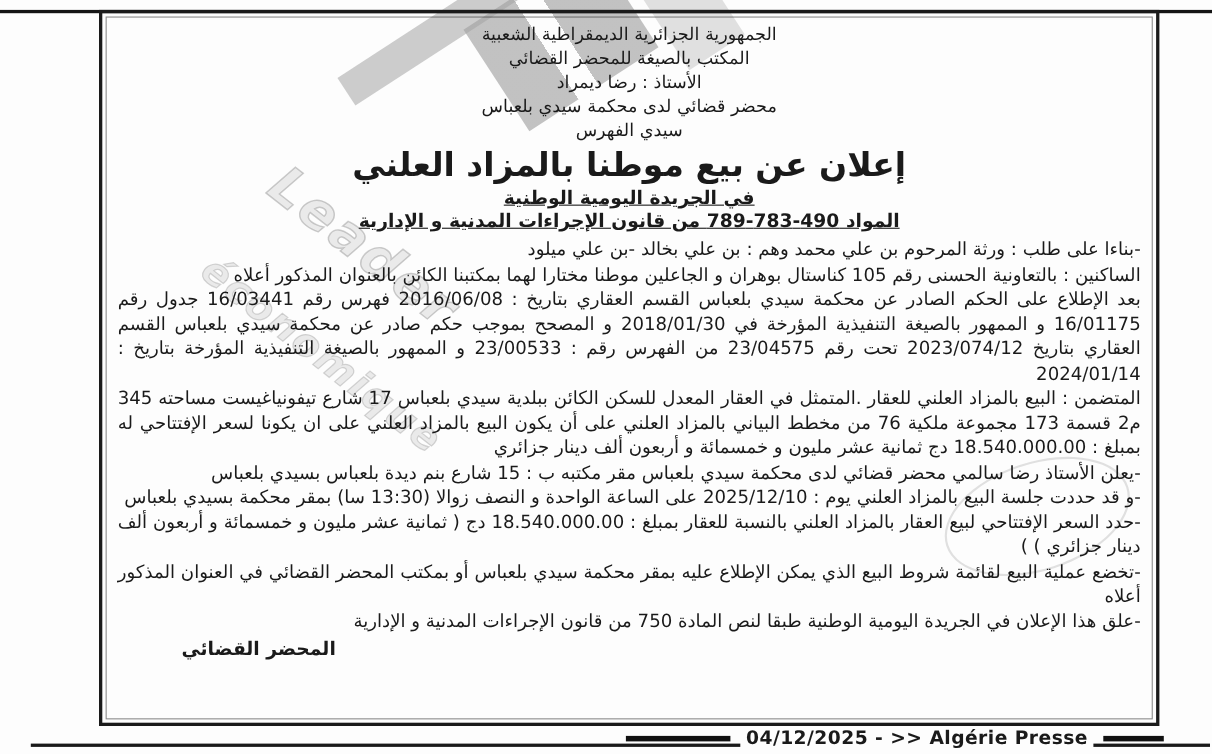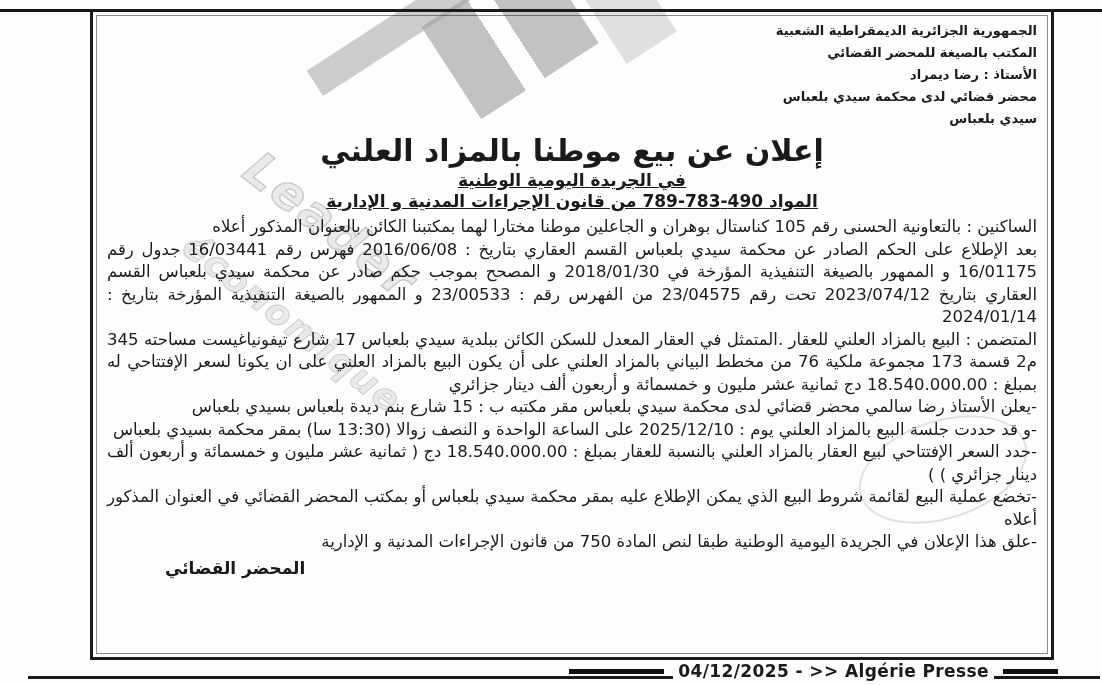--- a/index.html
+++ b/index.html
@@ -8,21 +8,21 @@
     background:#fdfdfd;color:#1a1a1a;
     font-family:"DejaVu Sans",sans-serif;
   }
   
   .top-rule{position:absolute;top:9px;left:0;width:1102px;height:3px;background:#151515;z-index:2;}
   .frame{
     position:absolute;left:90px;top:9px;width:964px;height:651px;box-sizing:border-box;
     border:3px solid #1a1a1a;outline:1px solid rgba(45,45,45,.55);outline-offset:-7px;z-index:2;
   }
   .content{position:absolute;inset:0;padding:8px 14px 0;direction:rtl;}
-  .hline{font-size:13px;font-weight:bold;line-height:22px;}
+  .hline{font-size:16px;font-weight:normal;line-height:22px;text-align:center;}
   .title{font-size:30px;font-weight:bold;line-height:38px;text-align:center;margin-top:2px;}
   .sub{font-size:17px;font-weight:bold;line-height:21px;text-align:center;text-decoration:underline;}
   .body-block{margin-top:4px;}
   .body-block p{margin:0;font-size:16.5px;line-height:22.5px;text-align:justify;text-align-last:right;}
   .signature{font-size:17px;font-weight:bold;margin-top:4px;text-align:left;padding-left:58px;}
   
   .footer{position:absolute;top:649px;right:44px;display:flex;align-items:center;gap:9px;z-index:3;direction:ltr;margin-top:12px;}
   .bar{height:5px;background:#111;}
   .bar-left{width:95px;}
   .bar-right{width:55px;}
@@ -56,29 +56,30 @@
 <div class="top-rule"></div>
 
 <div class="frame">
   <div class="content" dir="rtl">
 
     <div class="header-block">
       <div class="hline">الجمهورية الجزائرية الديمقراطية الشعبية</div>
       <div class="hline">المكتب بالصيغة للمحضر القضائي</div>
       <div class="hline">الأستاذ : رضا ديمراد</div>
       <div class="hline">محضر قضائي لدى محكمة سيدي بلعباس</div>
-      <div class="hline">سيدي بلعباس</div>
+      <div class="hline">سيدي الفهرس</div>
     </div>
 
     <div class="title">إعلان عن بيع موطنا بالمزاد العلني</div>
 
     <div class="sub">في الجريدة اليومية الوطنية</div>
     <div class="sub">المواد 490-783-789 من قانون الإجراءات المدنية و الإدارية</div>
 
     <div class="body-block">
+      <p>-بناءا على طلب : ورثة المرحوم بن علي محمد وهم : بن علي بخالد -بن علي ميلود</p>
       <p>الساكنين : بالتعاونية الحسنى رقم 105 كناستال بوهران و الجاعلين موطنا مختارا لهما بمكتبنا الكائن بالعنوان المذكور أعلاه</p>
       <p>بعد الإطلاع على الحكم الصادر عن محكمة سيدي بلعباس القسم العقاري بتاريخ : 2016/06/08 فهرس رقم 16/03441 جدول رقم 16/01175 و الممهور بالصيغة التنفيذية المؤرخة في 2018/01/30 و المصحح بموجب حكم صادر عن محكمة سيدي بلعباس القسم العقاري بتاريخ 2023/074/12 تحت رقم 23/04575 من الفهرس رقم : 23/00533 و الممهور بالصيغة التنفيذية المؤرخة بتاريخ : 2024/01/14</p>
       <p>المتضمن : البيع بالمزاد العلني للعقار .المتمثل في العقار المعدل للسكن الكائن ببلدية سيدي بلعباس 17 شارع تيفونياغيست مساحته 345 م2 قسمة 173 مجموعة ملكية 76 من مخطط البياني بالمزاد العلني على أن يكون البيع بالمزاد العلني على ان يكونا لسعر الإفتتاحي له بمبلغ : 18.540.000.00 دج ثمانية عشر مليون و خمسمائة و أربعون ألف دينار جزائري</p>
       <p>-يعلن الأستاذ رضا سالمي محضر قضائي لدى محكمة سيدي بلعباس مقر مكتبه ب : 15 شارع بنم ديدة بلعباس بسيدي بلعباس</p>
       <p>-و قد حددت جلسة البيع بالمزاد العلني يوم : 2025/12/10 على الساعة الواحدة و النصف زوالا (13:30 سا) بمقر محكمة بسيدي بلعباس</p>
       <p>-حدد السعر الإفتتاحي لبيع العقار بالمزاد العلني بالنسبة للعقار بمبلغ : 18.540.000.00 دج ( ثمانية عشر مليون و خمسمائة و أربعون ألف دينار جزائري ) )</p>
       <p>-تخضع عملية البيع لقائمة شروط البيع الذي يمكن الإطلاع عليه بمقر محكمة سيدي بلعباس أو بمكتب المحضر القضائي في العنوان المذكور أعلاه</p>
       <p>-علق هذا الإعلان في الجريدة اليومية الوطنية طبقا لنص المادة 750 من قانون الإجراءات المدنية و الإدارية</p>
     </div>
 

